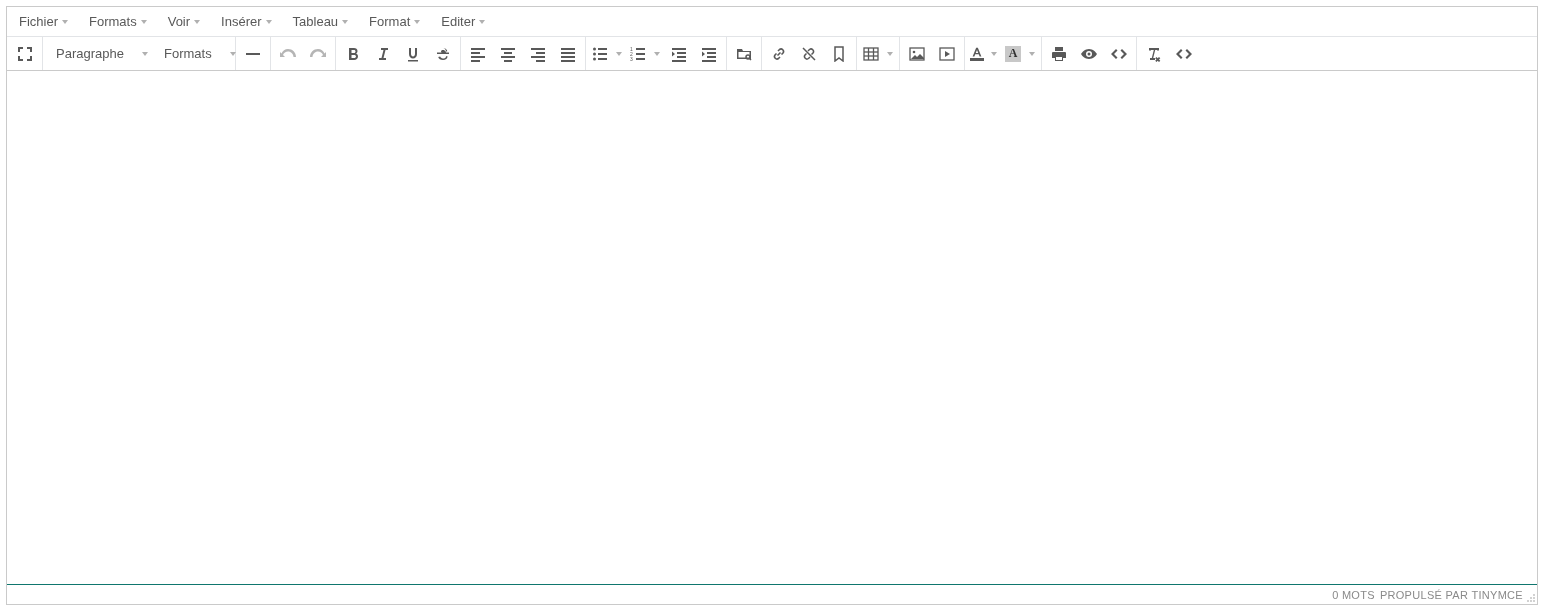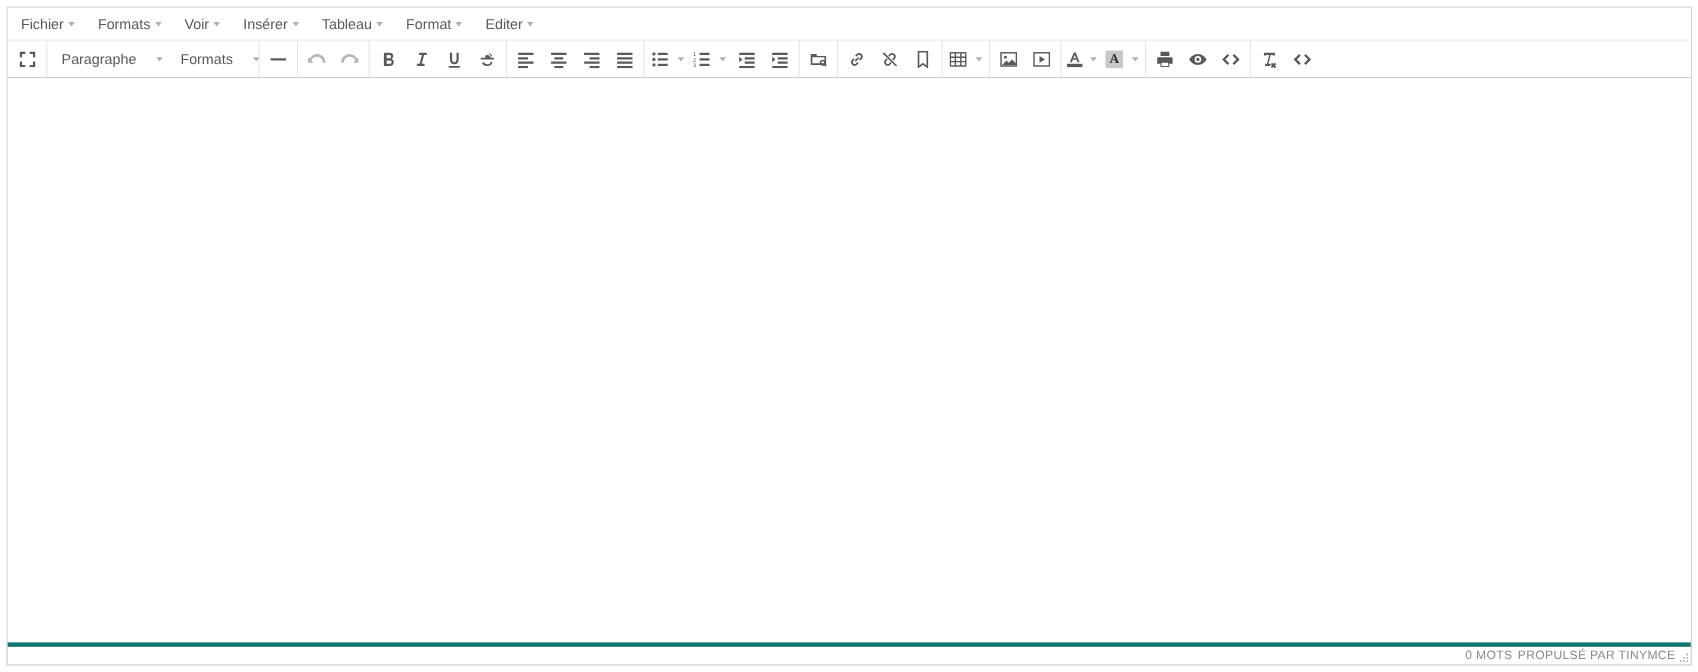--- a/index.html
+++ b/index.html
@@ -90,21 +90,21 @@
     width: 14px; height: 30px;
     cursor: pointer;
   }
   .split-caret .caret { margin: 0; }
   .content {
     flex: 1;
     background: #fff;
   }
   .statusbar {
     height: 20px;
-    border-top: 4px solid #0f766e;
+    border-top: 1px solid #0f766e;
     display: flex;
     justify-content: flex-end;
     align-items: center;
     font-size: 11px;
     color: #8a8a8a;
     padding-right: 14px;
     letter-spacing: 0.3px;
     position: relative;
   }
   .status-words { margin-right: 5px; }

